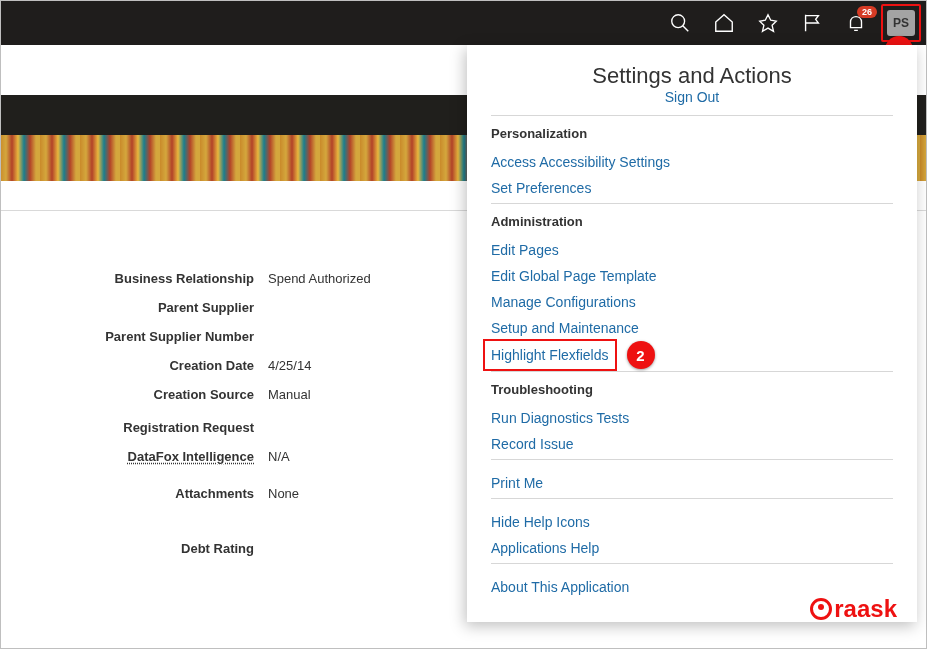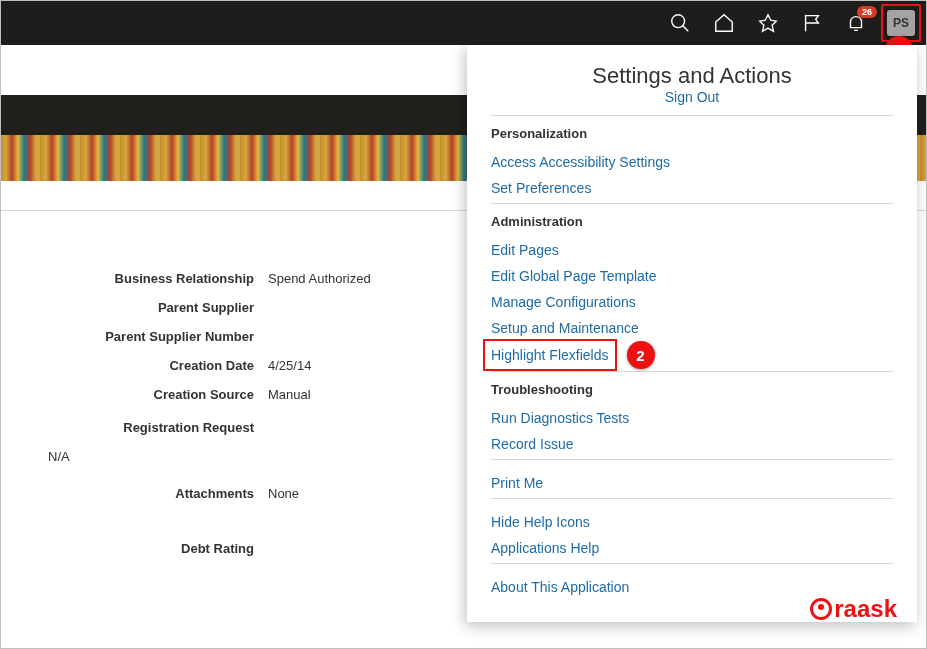--- a/index.html
+++ b/index.html
@@ -108,20 +108,21 @@
     </div>
     <div class="field-row">
       <div class="field-label">Creation Source</div>
       <div class="field-value">Manual</div>
     </div>
     <div class="field-row" style="margin-top:18px">
       <div class="field-label">Registration Request</div>
       <div class="field-value"></div>
     </div>
     <div class="field-row">
+      <div class="field-label dotted">DataFox Intelligence</div>
       <div class="field-value">N/A</div>
     </div>
     <div class="field-row" style="margin-top:22px">
       <div class="field-label">Attachments</div>
       <div class="field-value">None</div>
     </div>
     <div class="section-heading field-row">
       <div class="field-label">Debt Rating</div>
     </div>
   </div>

